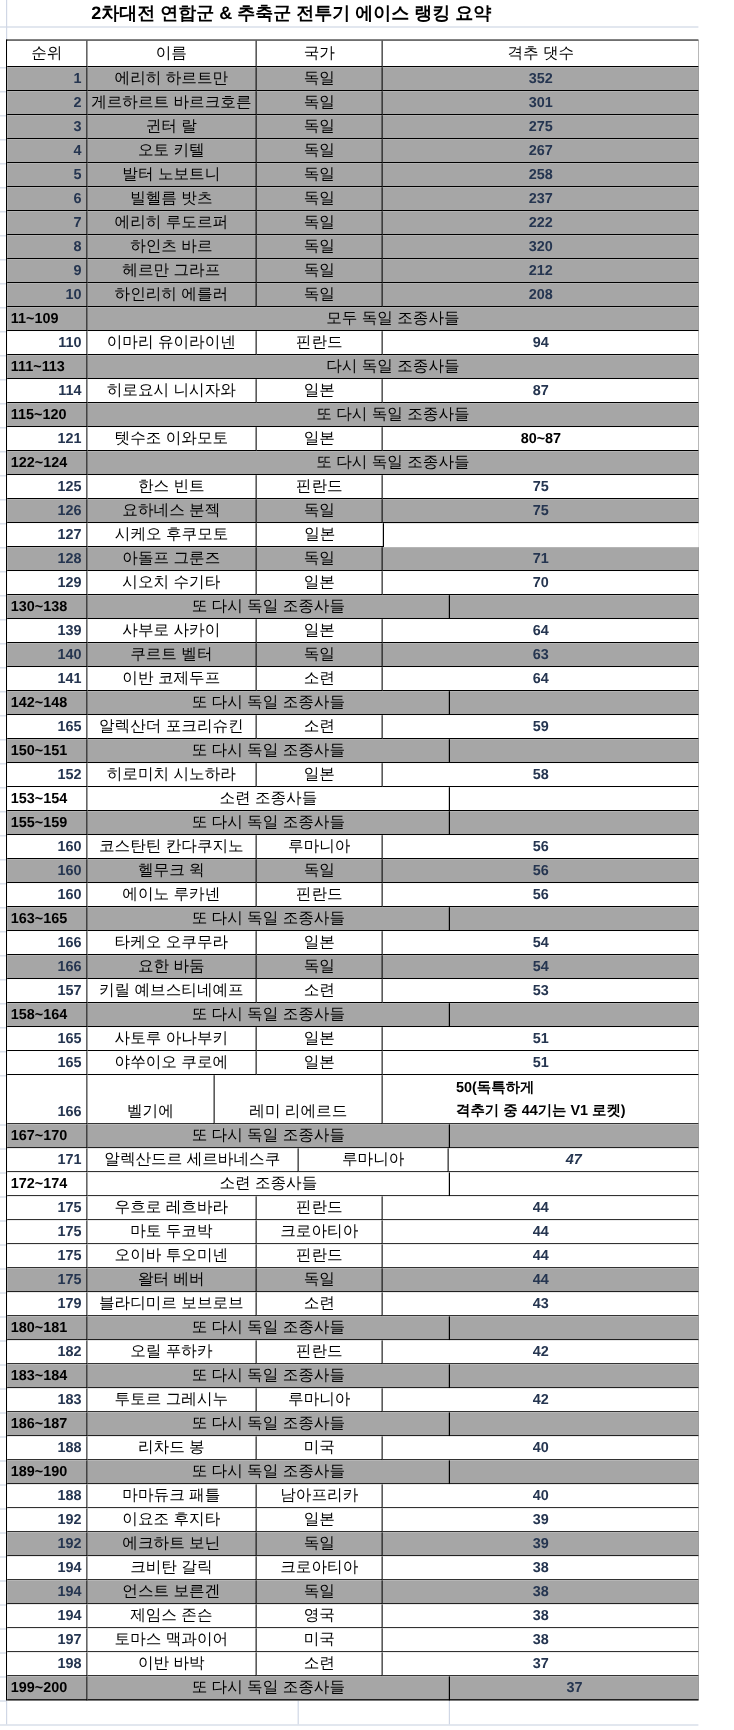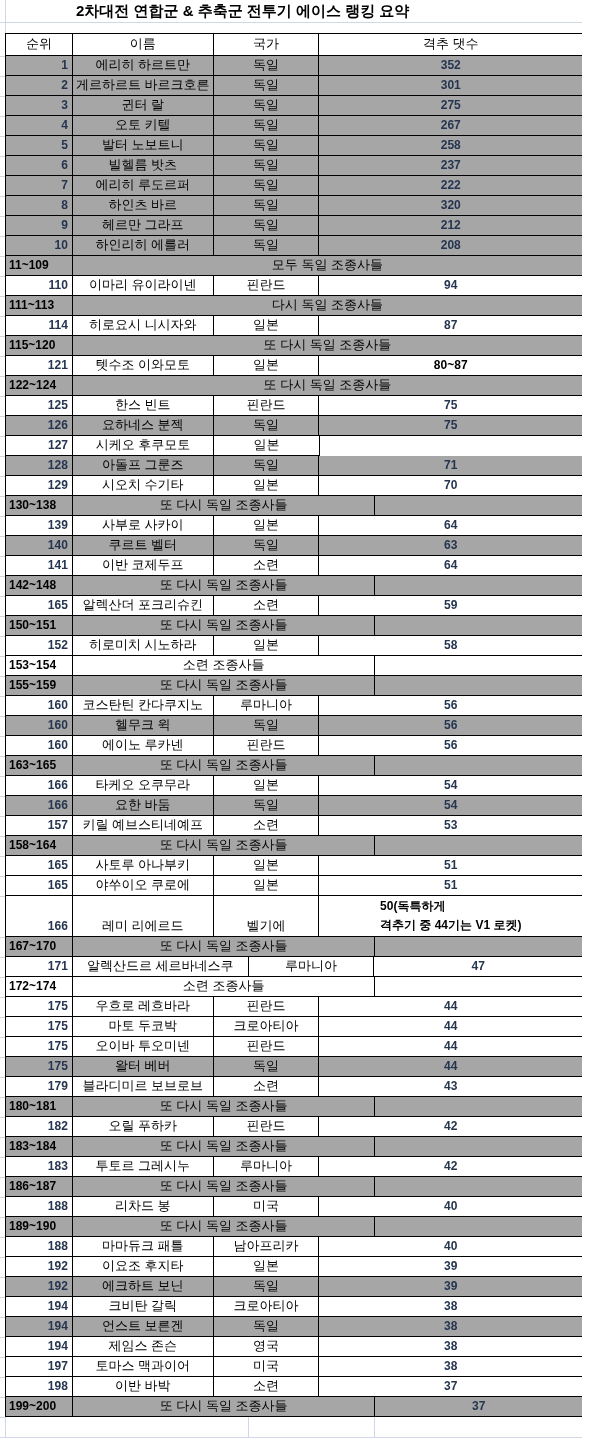--- a/index.html
+++ b/index.html
@@ -22,21 +22,21 @@
         border-right:1px solid #000;border-bottom:1px solid #000;overflow:hidden;
         font-size:13px;line-height:1.1;white-space:nowrap;background:#fff;}
   .g{background:#a6a6a6;}
   .c-rank{width:67px;justify-content:flex-end;padding-right:4px;font-size:12px;font-weight:bold;color:#253550;}
   .c-rank.rng{justify-content:flex-start;padding-left:3px;color:#000;}
   .c-name{width:141px;}
   .c-name.wide{width:176px;}
   .c-country{width:106px;}
   .c-country.wide{width:126px;}
   .c-kills{width:264px;font-size:12px;font-weight:bold;}
-  .c-kills.wk{width:209px;}
+  .c-kills.wk{width:209px;font-style:italic;}
   .c-kills.num{color:#253550;}
   .c-label{width:303px;}
   .c-label.full{width:511px;}
   .c-skills{width:208px;font-size:12px;font-weight:bold;color:#253550;}
   .hdr .cell{font-size:13px;}
   .tall .c-rank,.tall .c-name,.tall .c-country{align-items:flex-end;padding-bottom:3px;}
   .tall .c-kills{white-space:pre-line;text-align:left;line-height:1.55;font-size:12px;color:#000;}
 </style>
 </head>
 <body>
@@ -293,22 +293,22 @@
           <div class="cell c-kills num">51</div>
         </div>
         <div class="row">
           <div class="cell c-rank">165</div>
           <div class="cell c-name">야쑤이오 쿠로에</div>
           <div class="cell c-country">일본</div>
           <div class="cell c-kills num">51</div>
         </div>
         <div class="row tall">
           <div class="cell c-rank">166</div>
+          <div class="cell c-country">벨기에</div>
           <div class="cell c-name">레미 리에르드</div>
-          <div class="cell c-country">벨기에</div>
           <div class="cell c-kills">50(독특하게
 격추기 중 44기는 V1 로켓)</div>
         </div>
         <div class="row">
           <div class="cell c-rank rng g">167~170</div>
           <div class="cell c-label g">또 다시 독일 조종사들</div>
           <div class="cell c-skills g"></div>
         </div>
         <div class="row">
           <div class="cell c-rank">171</div>

